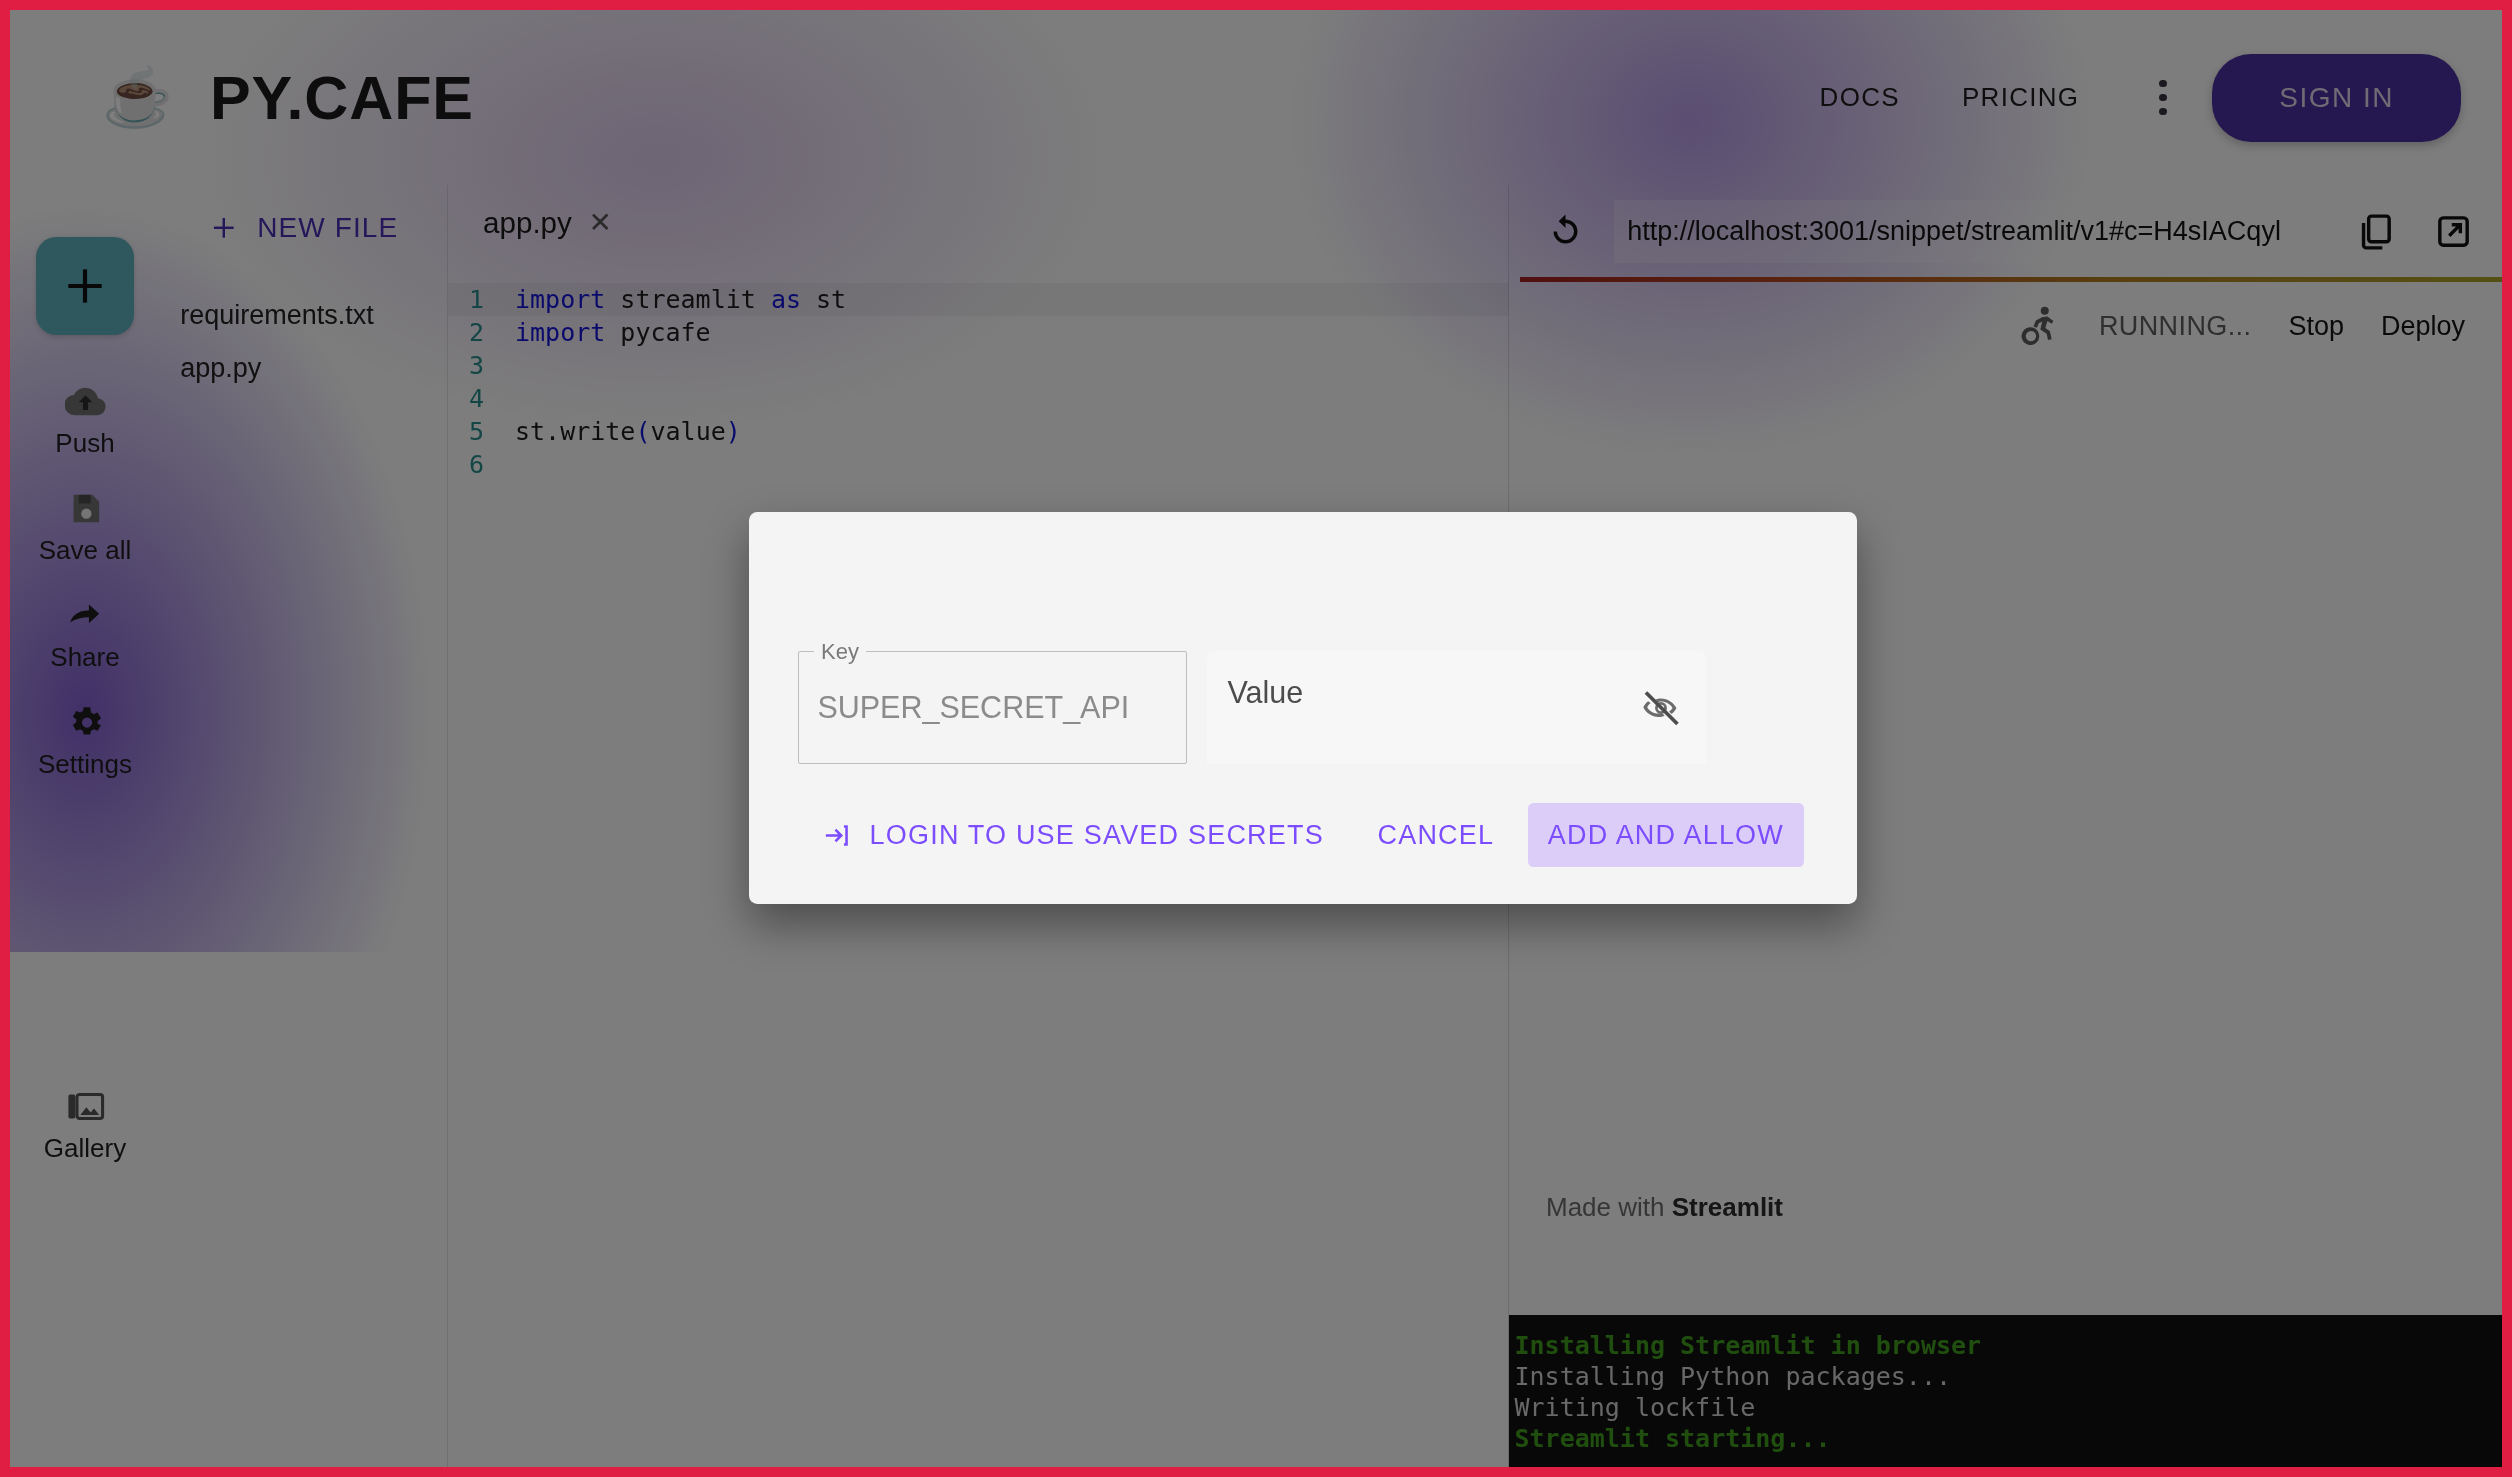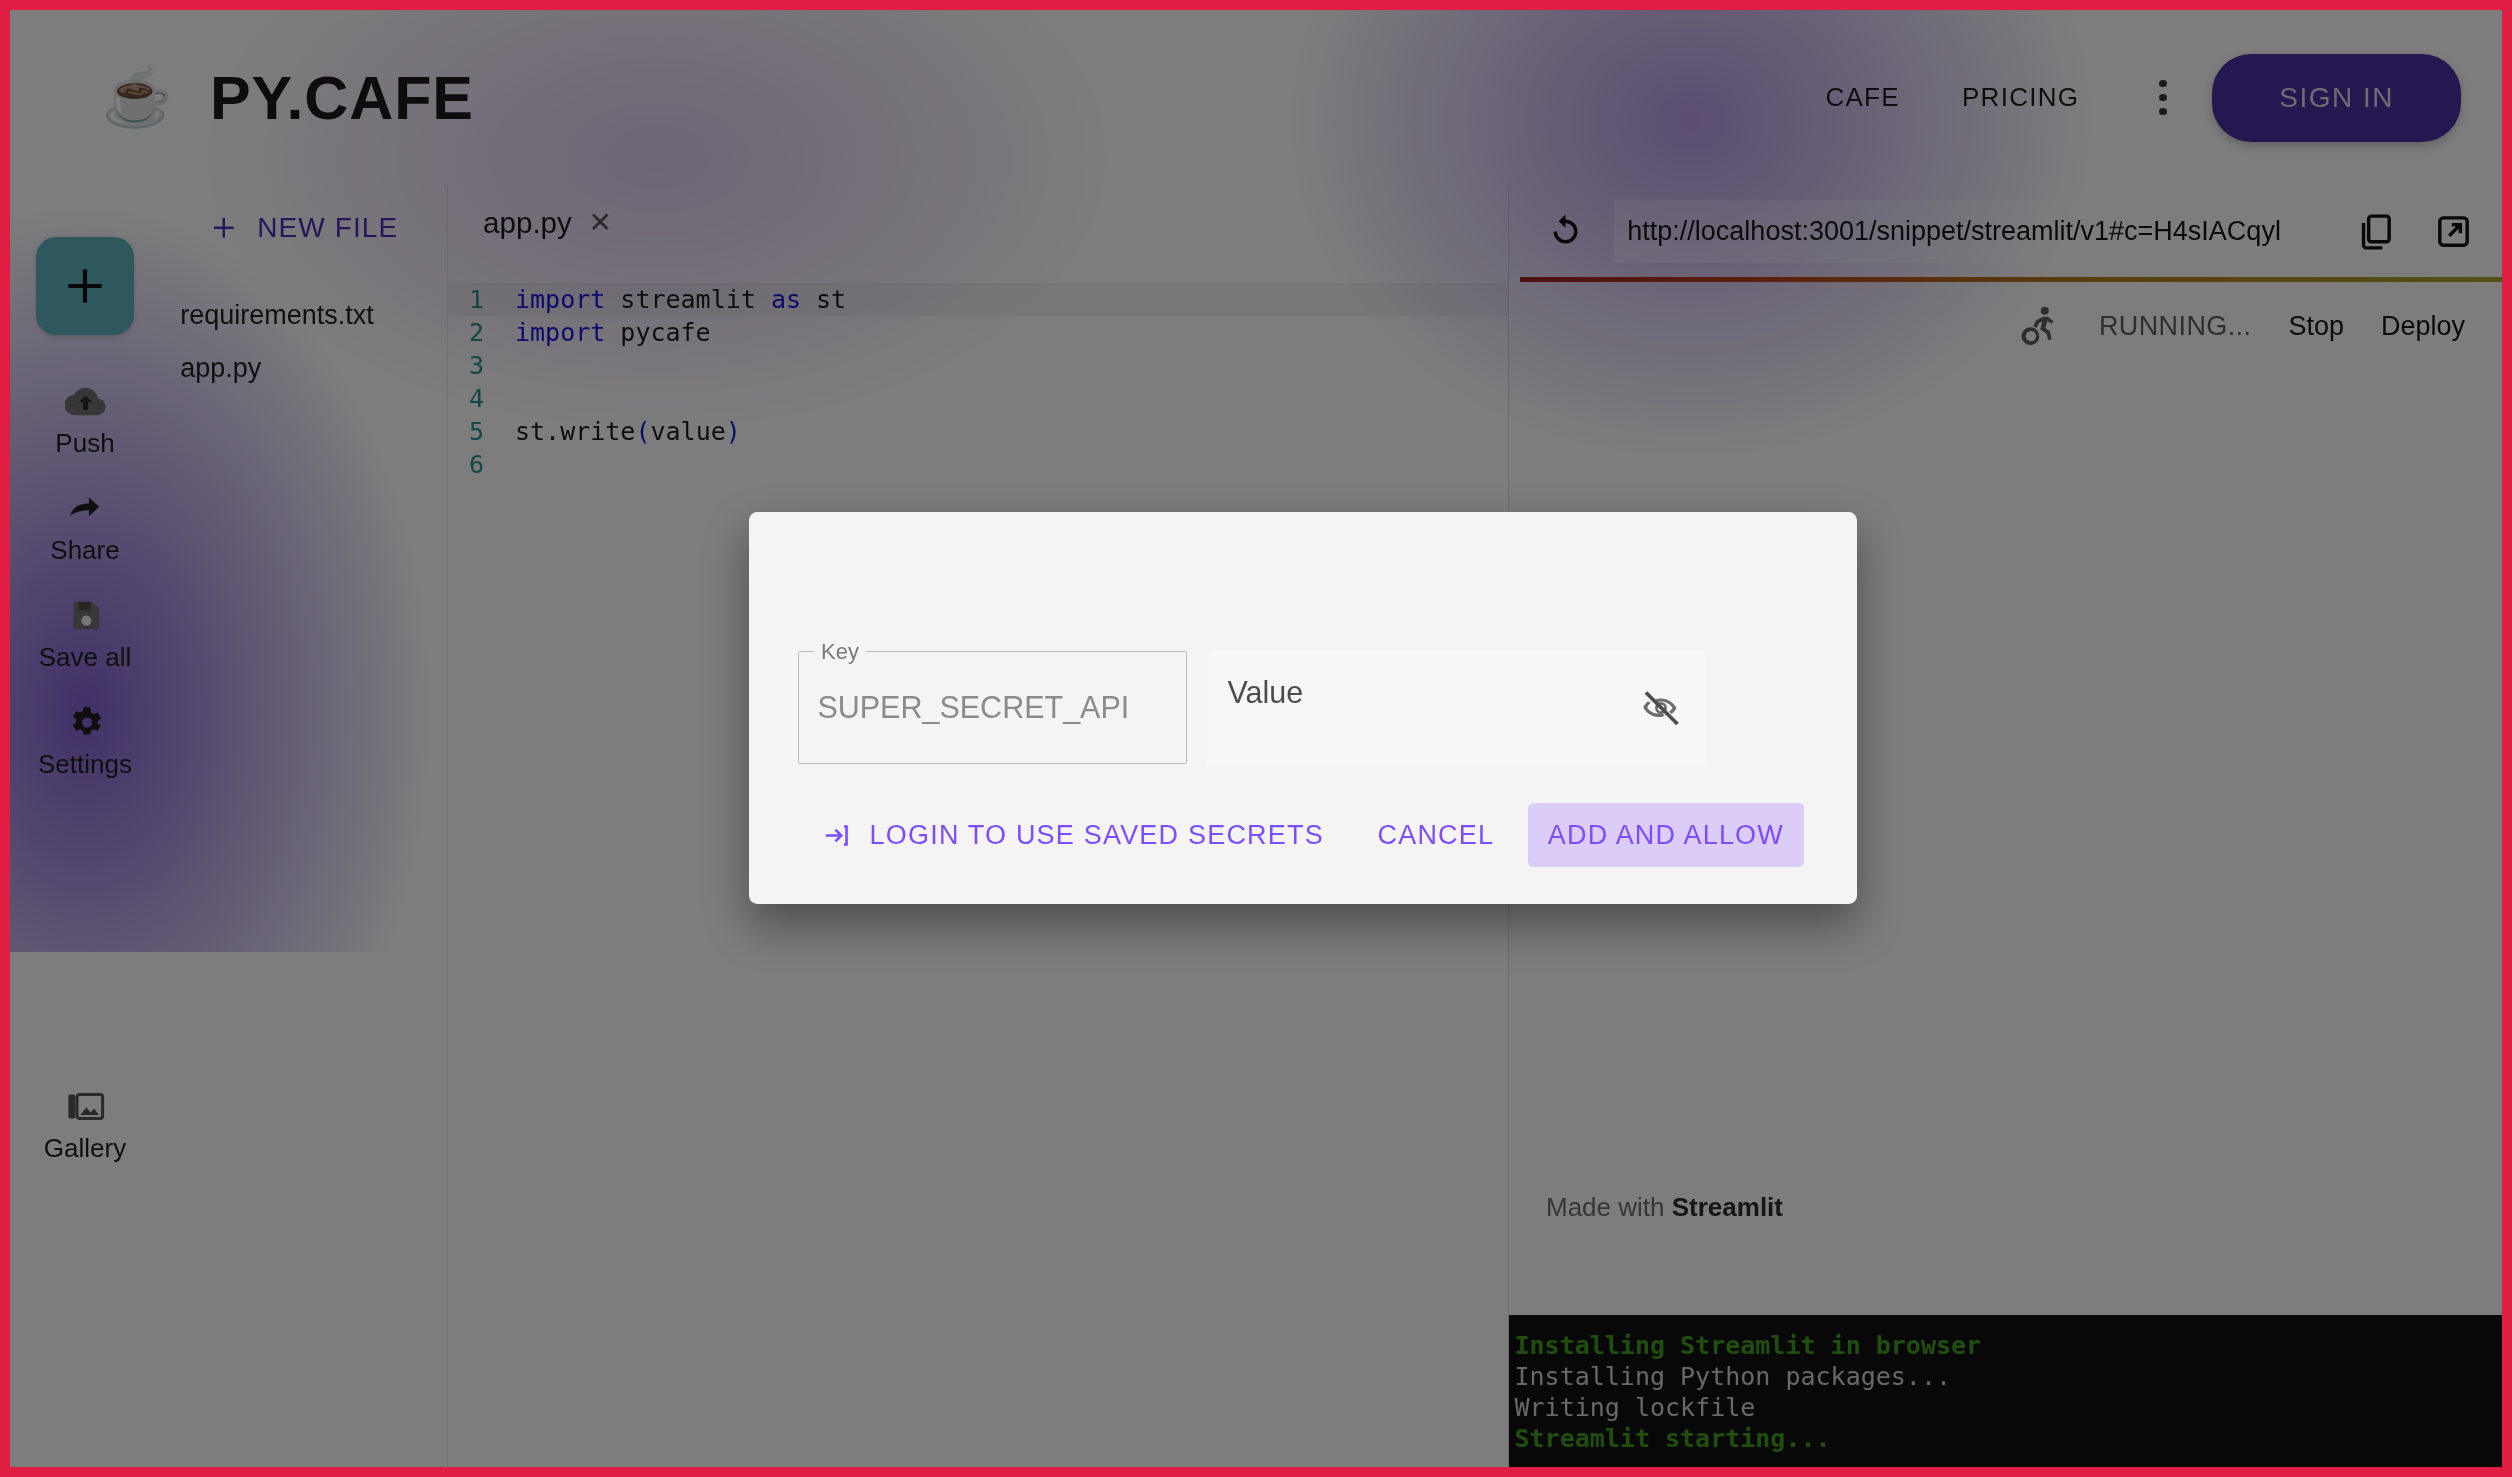--- a/index.html
+++ b/index.html
@@ -285,21 +285,21 @@
 
     <div class="brand-gradient"></div>
 
     <div class="header">
       <div class="logo-wrap">
         <span class="logo-cup">☕</span>
         <span class="logo-text">PY.CAFE</span>
       </div>
       <div class="header-spacer"></div>
       <div class="header-nav">
-        <div class="nav-link">CAFE</div>
+        <div class="nav-link">DOCS</div>
         <div class="nav-link">PRICING</div>
         <div class="kebab">
           <i></i>
           <i></i>
           <i></i>
         </div>
         <button class="signin-btn">SIGN IN</button>
       </div>
     </div>
 
@@ -314,32 +314,32 @@
       <div class="rail-item">
         <svg viewBox="0 0 24 24">
           <path d="M19.35 10.04A7.49 7.49 0 0 0 12 4a7.48 7.48 0 0 0-6.63 4.03A5.99 5.99 0 0 0 6 20h13a5 5 0 0 0 .35-9.96z" fill="#6f6f6f"></path>
           <path d="M12 8.5l4 4h-2.5V17h-3v-4.5H8z" fill="#2d2d2d"></path>
         </svg>
         <span class="rail-label">Push</span>
       </div>
 
       <div class="rail-item">
         <svg viewBox="0 0 24 24">
-          <path d="M3 16c2-6 7-7 11-7V5.5l6 5.5-6 5.5V13c-4 0-7.5.8-11 3z" fill="#1e1e1e"></path>
-        </svg>
-        <span class="rail-label">Share</span>
-      </div>
-
-      <div class="rail-item">
-        <svg viewBox="0 0 24 24">
           <path d="M5 4h11l4 4v12H5z" fill="#6f6f6f"></path>
           <rect x="8" y="4" width="7" height="5" fill="#4a4a4a"></rect>
           <circle cx="12.5" cy="15" r="3" fill="#ebebeb"></circle>
         </svg>
         <span class="rail-label">Save all</span>
+      </div>
+
+      <div class="rail-item">
+        <svg viewBox="0 0 24 24">
+          <path d="M3 16c2-6 7-7 11-7V5.5l6 5.5-6 5.5V13c-4 0-7.5.8-11 3z" fill="#1e1e1e"></path>
+        </svg>
+        <span class="rail-label">Share</span>
       </div>
 
       <div class="rail-item">
         <svg viewBox="0 0 24 24">
           <path d="M19.1 12.9a7.6 7.6 0 0 0 0-1.8l2-1.5-2-3.4-2.3.9a7.3 7.3 0 0 0-1.6-.9L14.8 3h-3.9l-.4 2.2c-.6.2-1.1.5-1.6.9l-2.3-.9-2 3.4 2 1.5a7.6 7.6 0 0 0 0 1.8l-2 1.5 2 3.4 2.3-.9c.5.4 1 .7 1.6.9l.4 2.2h3.9l.4-2.2c.6-.2 1.1-.5 1.6-.9l2.3.9 2-3.4zM12.9 15a3 3 0 1 1 0-6 3 3 0 0 1 0 6z" fill="#1e1e1e"></path>
         </svg>
         <span class="rail-label">Settings</span>
       </div>
 
       <div class="rail-item rail-gallery">

